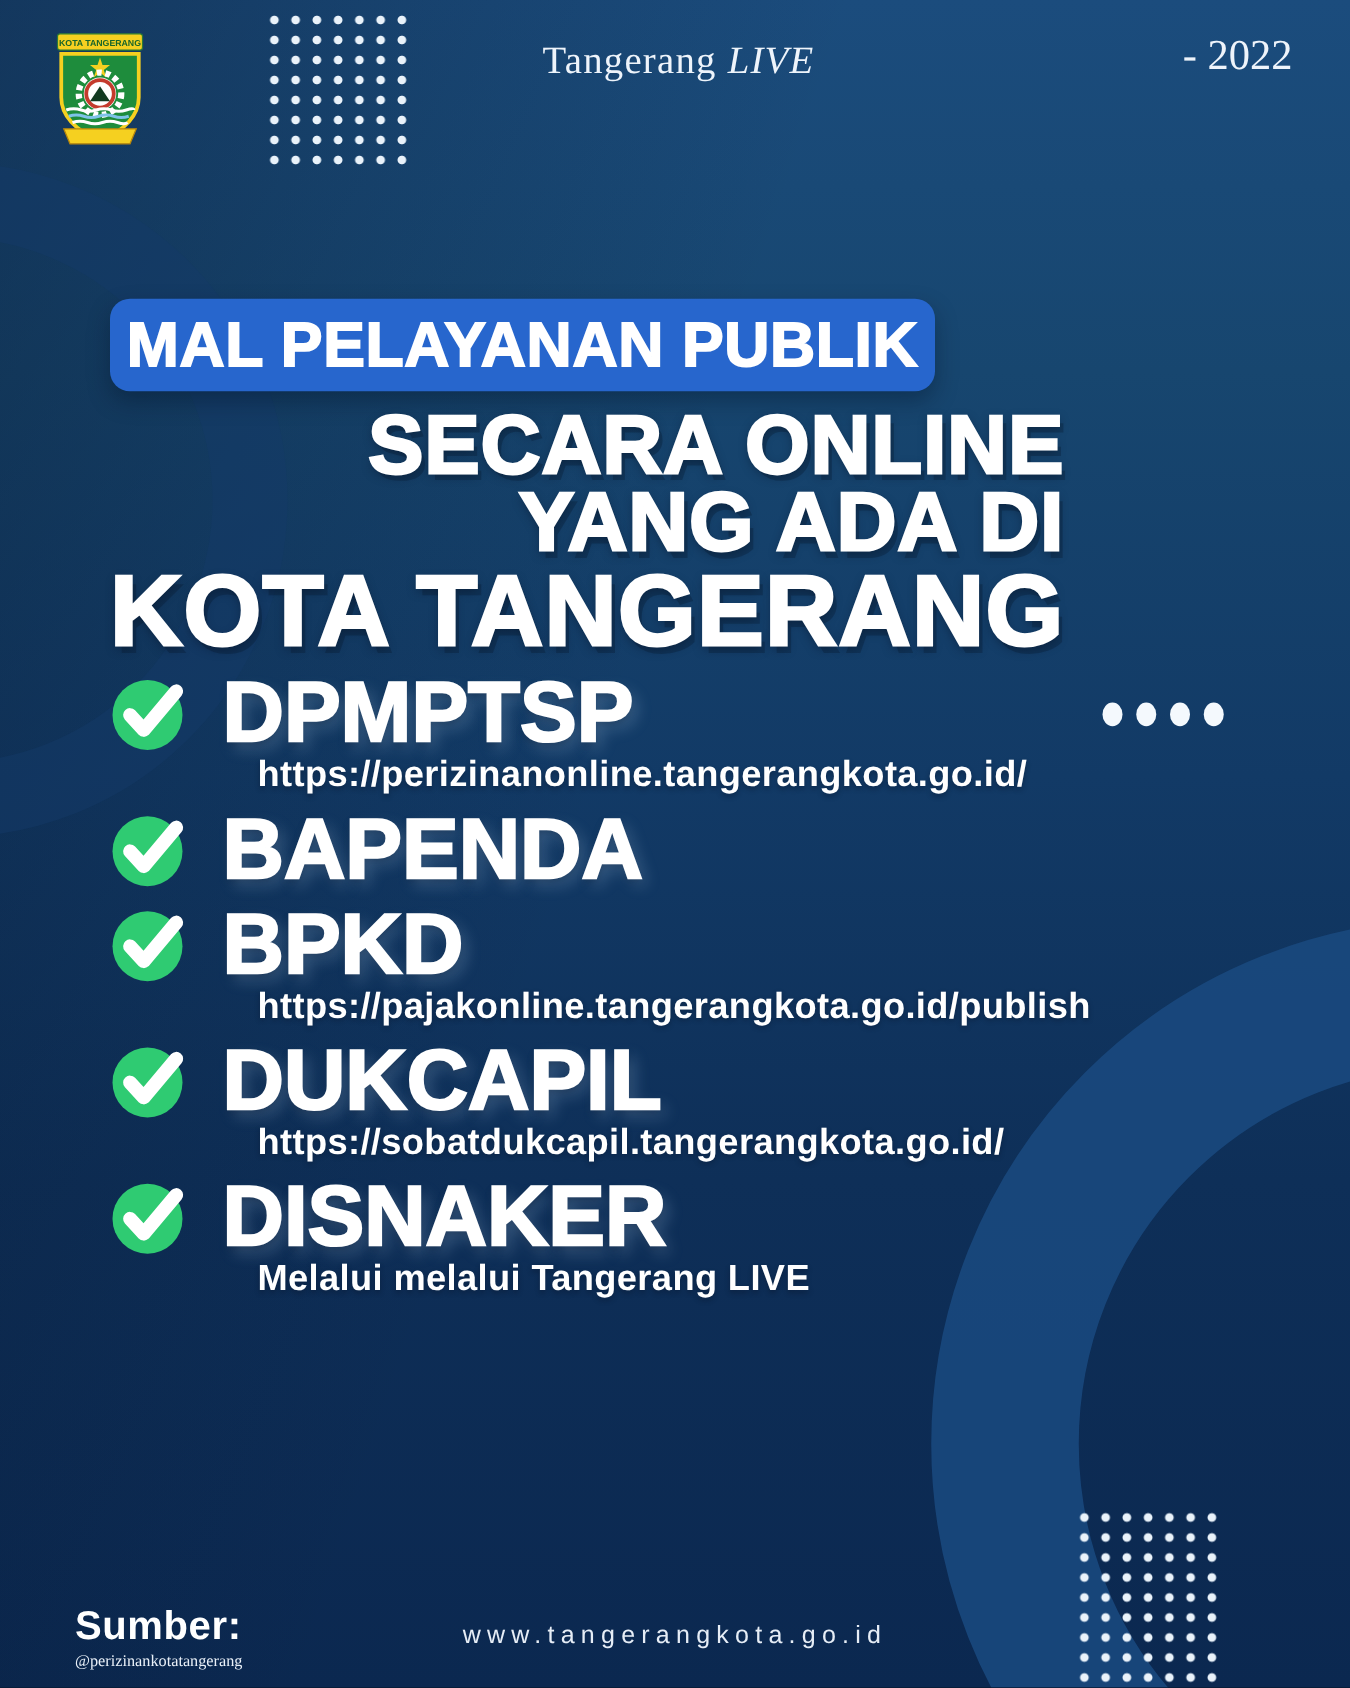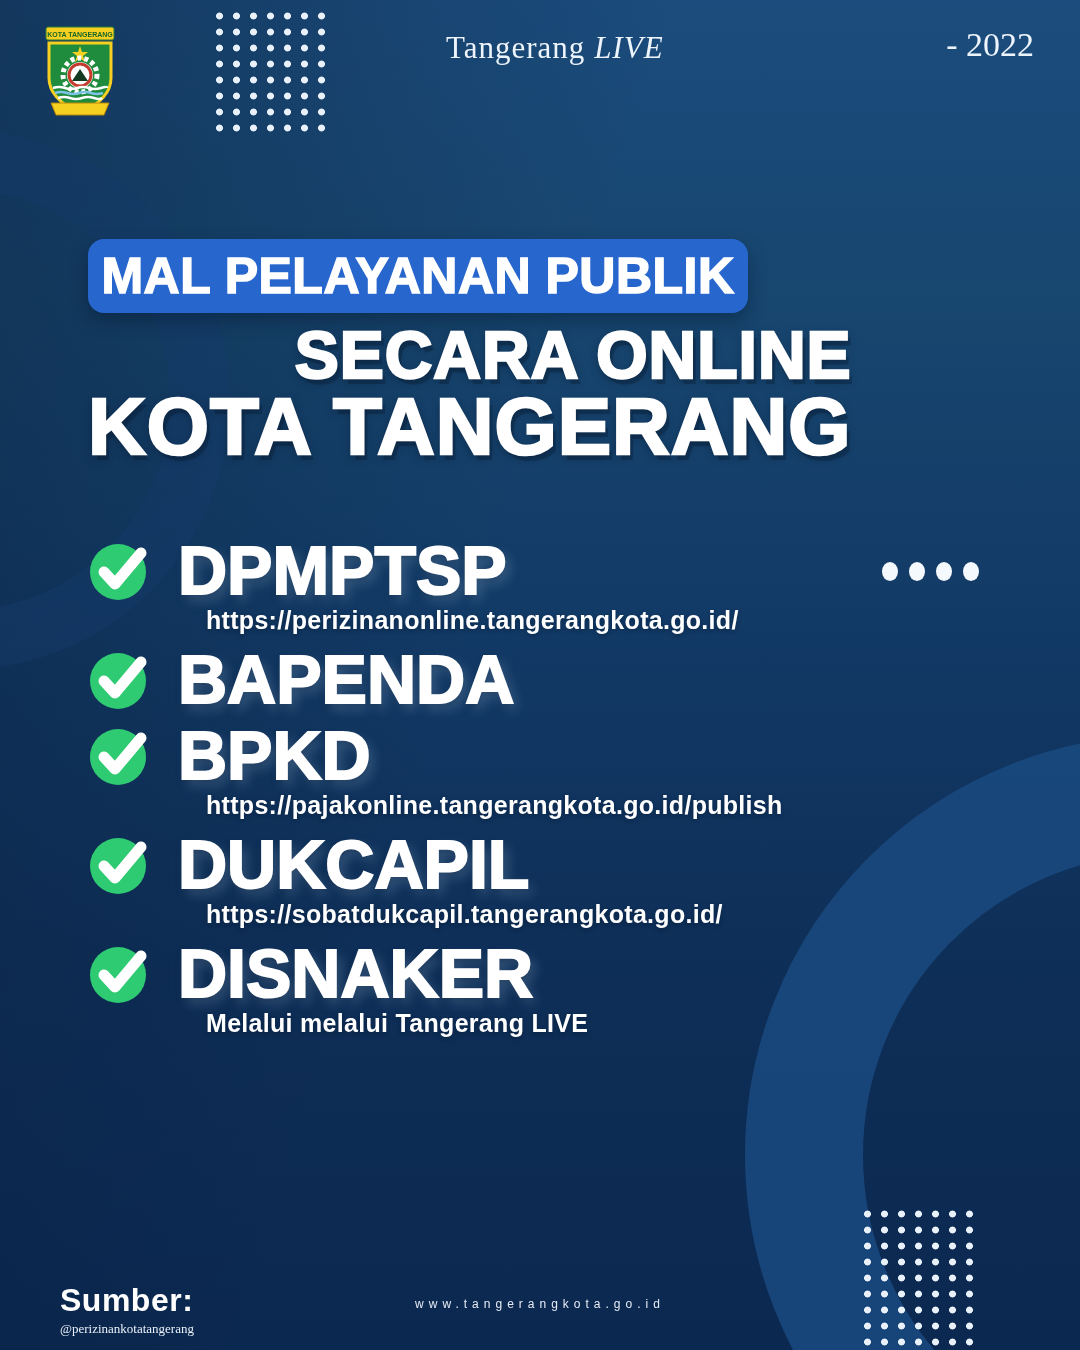--- a/index.html
+++ b/index.html
@@ -20,21 +20,21 @@
   
   .dots {
     position:absolute;
     background-image: radial-gradient(circle, #e9f2fa 3.1px, rgba(0,0,0,0) 3.8px);
     background-size:17px 16px;
   }
   .dots-top { left:211px; top:8px; width:119px; height:126px; }
   .dots-bottom { left:859px; top:1206px; width:119px; height:143px; }
   
   .logo { position:absolute; left:38px; top:26px; }
-  .brand { position:absolute; left:446px; top:30px; font-family:"Liberation Serif", serif;
+  .brand { position:absolute; left:434px; top:30px; font-family:"Liberation Serif", serif;
     font-size:31px; color:#eef4fb; letter-spacing:1px; }
   .brand .it { font-style:italic; }
   .year { position:absolute; right:46px; top:26px; font-family:"Liberation Serif", serif;
     font-size:34px; color:#eef4fb; }
   
   .badge { position:absolute; left:88px; top:239px; width:660px; height:74px;
     background:#2766cd; border-radius:16px; display:flex; align-items:center; justify-content:center;
     box-shadow:0 8px 18px rgba(4,16,38,0.35); }
   .badge-text { color:#ffffff; font-weight:bold; font-size:50px; letter-spacing:0.5px;
     -webkit-text-stroke:1.5px #ffffff; }
@@ -46,30 +46,30 @@
   .hl-3 { font-size:80px; line-height:78px; letter-spacing:1px; margin-top:2px; }
   
   .services { position:absolute; left:88px; top:538px; width:930px;
     display:flex; flex-direction:column; gap:10px; }
   .service-head { display:flex; align-items:center; gap:26px; }
   .check { width:64px; height:64px; flex:0 0 64px; }
   .service-name { color:#ffffff; font-weight:bold; font-size:68px; line-height:64px;
     -webkit-text-stroke:2px #ffffff;
     text-shadow:5px 6px 12px rgba(170,200,230,0.28), 0 3px 6px rgba(8,22,44,0.4); }
   .service-lines { margin-left:118px; margin-top:2px; }
-  .service-line { color:#ffffff; font-weight:bold; font-size:25px; line-height:33px;
+  .service-line { color:#ffffff; font-weight:bold; font-size:29px; line-height:33px;
     letter-spacing:0.3px; text-shadow:0 2px 4px rgba(8,22,44,0.45); }
   .ellipsis { position:absolute; left:882px; top:562px; display:flex; gap:11px; }
   .ellipsis span { width:16px; height:19px; border-radius:50%; background:#f4f9fd; display:block; }
   
   .source { position:absolute; left:60px; top:1282px; color:#ffffff; }
   .source-label { font-weight:bold; font-size:32px; letter-spacing:0.5px; }
   .source-handle { font-family:"Liberation Serif", serif; font-size:13px; margin-top:2px; color:#e9f0f8; }
   .website { position:absolute; left:0; right:0; top:1297px; text-align:center;
-    color:#e6edf6; font-size:12px; letter-spacing:5px; }
+    color:#e6edf6; font-size:20px; letter-spacing:5px; }
 </style>
 </head>
 <body>
 
 <div class="poster">
 
   <div class="ring ring-top-left"></div>
   <div class="ring ring-bottom-right"></div>
   <div class="dots dots-top"></div>
   <div class="dots dots-bottom"></div>
@@ -95,20 +95,21 @@
     <span>Tangerang</span>
     <span class="it">LIVE</span>
   </div>
   <div class="year">- 2022</div>
 
   <div class="badge">
     <span class="badge-text">MAL PELAYANAN PUBLIK</span>
   </div>
   <div class="headline">
     <div class="hl hl-1">SECARA ONLINE</div>
+    <div class="hl hl-2">YANG ADA DI</div>
     <div class="hl hl-3">KOTA TANGERANG</div>
   </div>
 
   <div class="services">
 
     <div class="service">
       <div class="service-head">
         <svg class="check" viewBox="0 0 64 64">
           <circle cx="30" cy="34" r="28" fill="#2fcb72"></circle>
           <path d="M16 34 L27 46 L53 15" stroke="#ffffff" stroke-width="11" fill="none" stroke-linecap="round" stroke-linejoin="round"></path>

